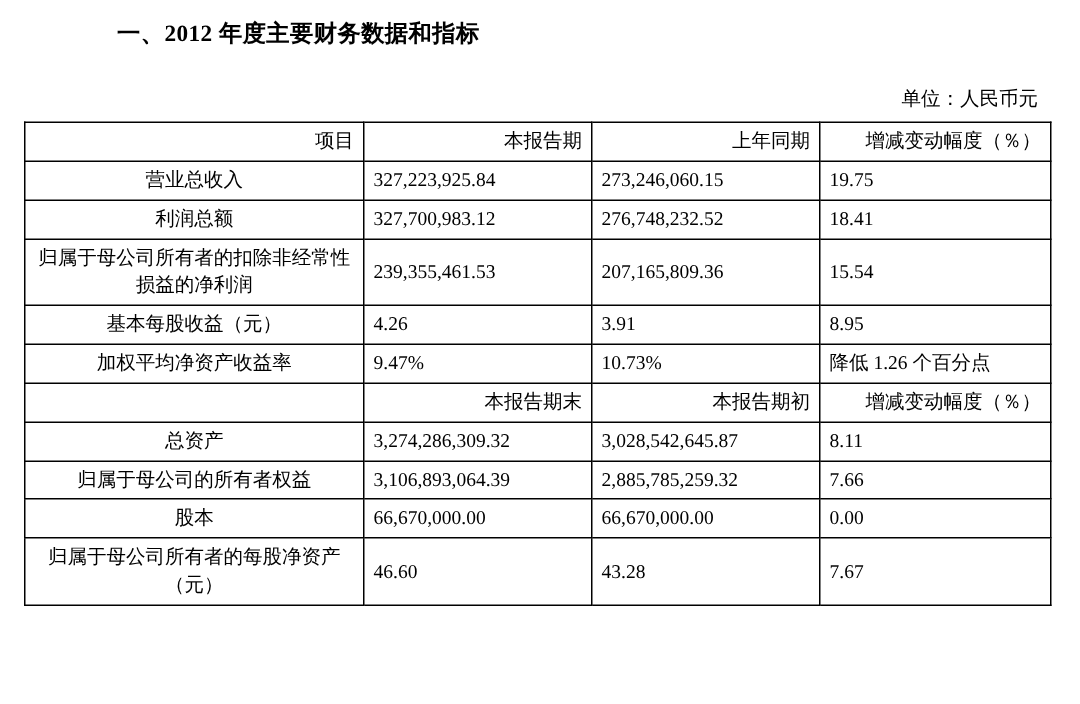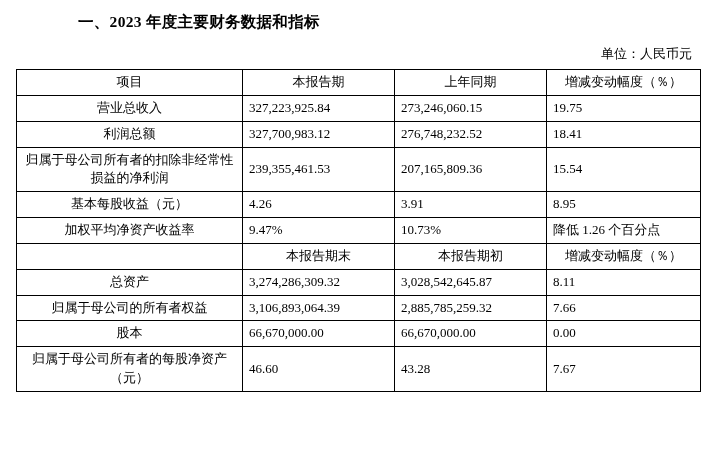--- a/index.html
+++ b/index.html
@@ -23,21 +23,21 @@
   }
   .doc-title {
     font-size: 15.5px;
     font-weight: bold;
     margin: 12px 0 0 78px;
     letter-spacing: 0.3px;
   }
   .unit-line {
     text-align: right;
     font-size: 13px;
-    margin: 12px 28px 6px 0;
+    margin: 24px 28px 6px 0;
   }
   table.fin {
     border-collapse: collapse;
     width: 684px;
     margin: 0 0 0 16px;
     table-layout: fixed;
   }
   table.fin td, table.fin th {
     border: 1px solid #000000;
     font-size: 13px;
@@ -45,21 +45,21 @@
     padding: 3px 6px;
     vertical-align: middle;
     line-height: 1.45;
   }
   col.c1 { width: 226px; }
   col.c2 { width: 152px; }
   col.c3 { width: 152px; }
   col.c4 { width: 154px; }
 
   .hdr {
-    text-align: center;
+    text-align: right;
     font-weight: bold;
   }
   .lbl {
     text-align: center;
   }
   .num {
     text-align: left;
     padding-right: 8px;
   }
   .num-note {
@@ -68,21 +68,21 @@
   }
   .tall {
     height: 42px;
   }
 </style>
 </head>
 <body>
 
 <div class="page">
 
-  <div class="doc-title">一、2023 年度主要财务数据和指标</div>
+  <div class="doc-title">一、2012 年度主要财务数据和指标</div>
 
   <div class="unit-line">单位：人民币元</div>
 
   <table class="fin">
     <colgroup>
       <col class="c1">
         <col class="c2">
         <col class="c3">
         <col class="c4">
     </colgroup>

